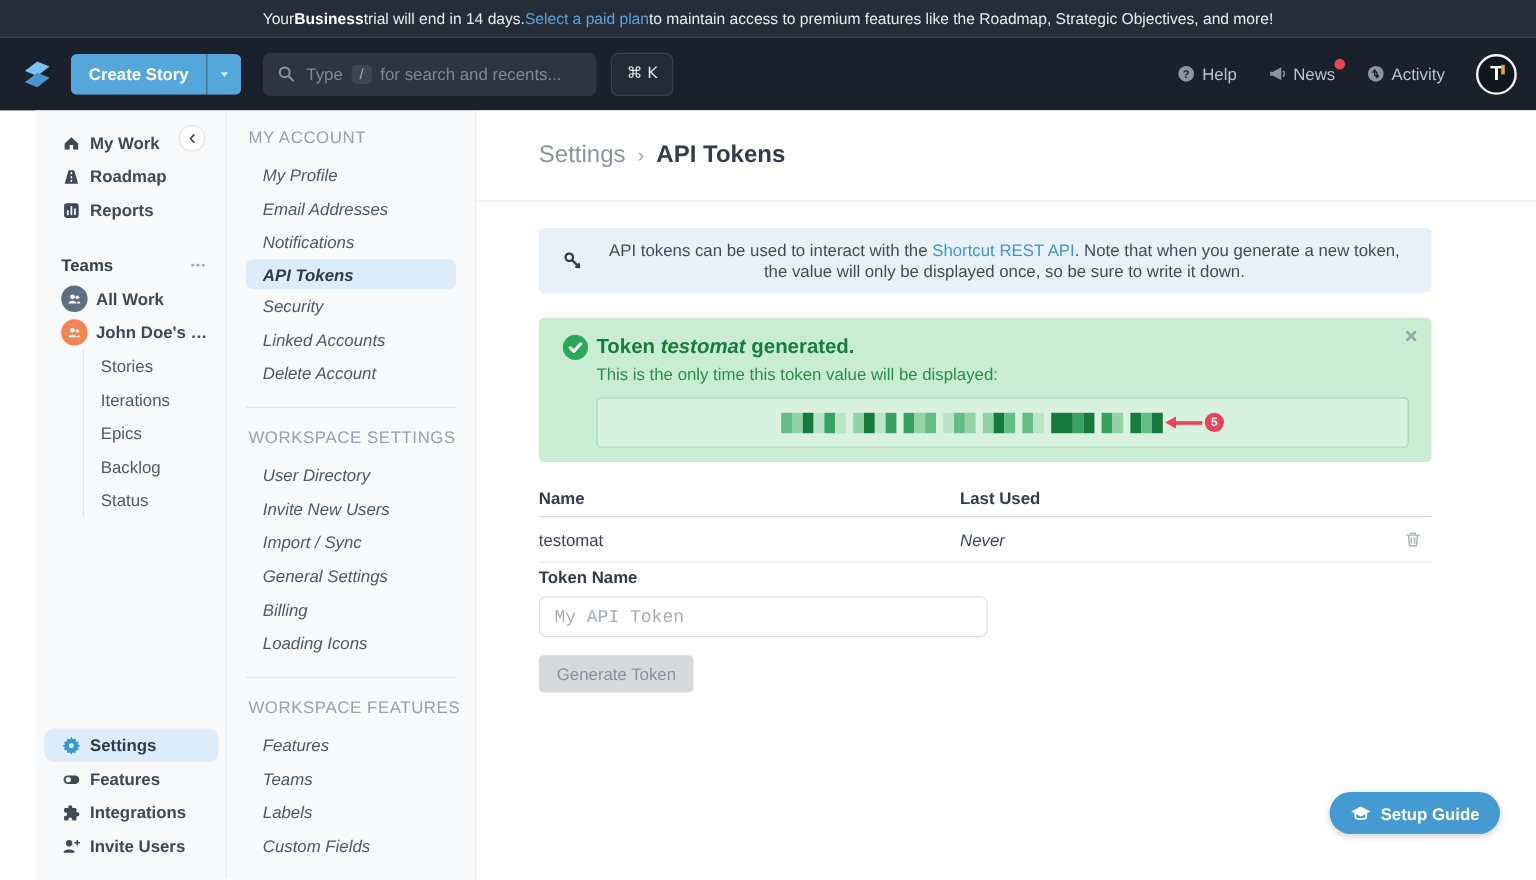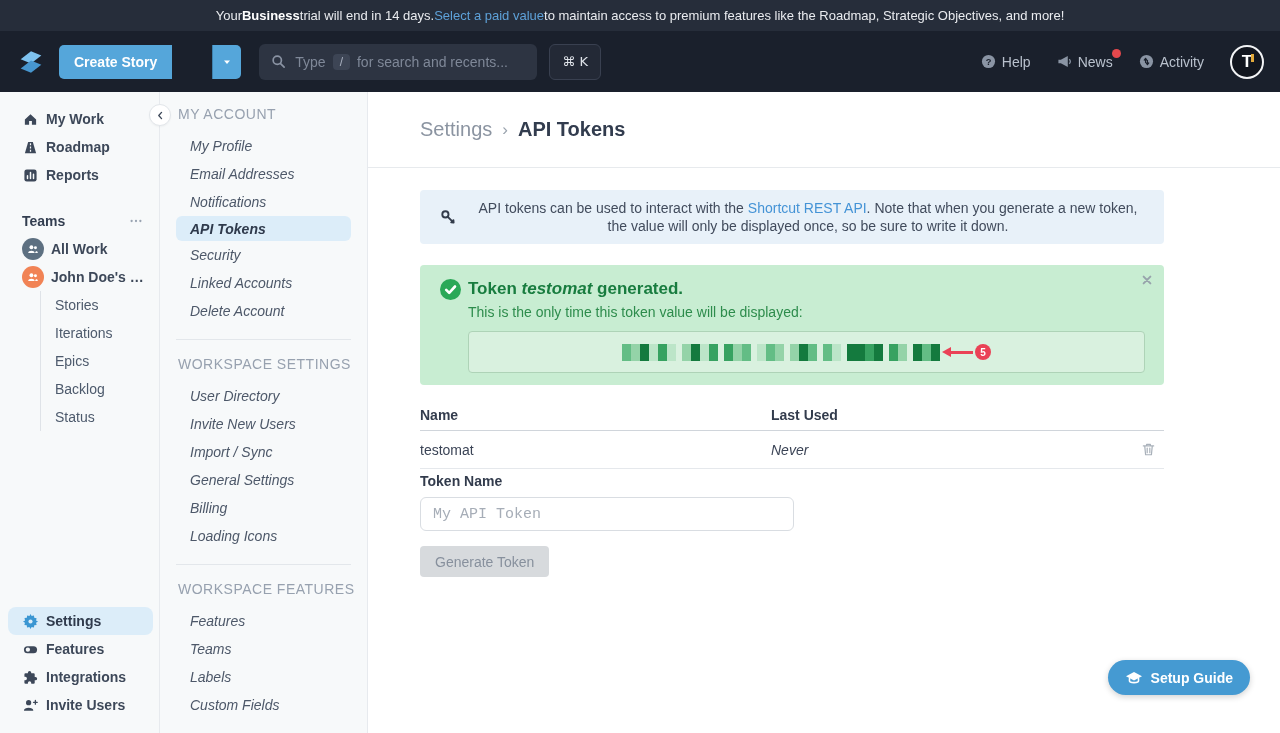--- a/index.html
+++ b/index.html
@@ -8,41 +8,41 @@
 
   
   .trial-banner { height:31px; background:#262d3a; color:#e9ebef; font-size:13px;
     display:flex; align-items:center; justify-content:center; }
   .trial-banner b { font-weight:700; color:#fff; }
   .trial-banner a { color:#5ea1d8; text-decoration:none; cursor:pointer; }
 
   
   .topnav { height:61px; background:#1a202c; display:flex; align-items:center; padding:0 16px; }
   .logo { width:30px; height:30px; margin:0 13px 0 0; }
-  .create-story { display:flex; height:34px; border-radius:5px; overflow:hidden; cursor:pointer;gap:40px; }
+  .create-story { display:flex; height:34px; border-radius:5px; overflow:hidden; cursor:pointer; }
   .create-story .cs-main { background:#55a6da; color:#fff; font-size:14px; font-weight:700;
     display:flex; align-items:center; padding:0 15px; }
   .create-story .cs-caret { background:#55a6da; border-left:1px solid rgba(20,60,90,.35);
     display:flex; align-items:center; padding:0 8px; }
   .searchbar { margin-left:18px; width:278px; height:36px; background:#2d3442; border-radius:6px;
     display:flex; align-items:center; padding:0 12px; color:#7f8898; font-size:14px; cursor:text; }
   .searchbar .slash { background:#3d4555; color:#a9b1c0; border-radius:4px; font-size:12px;
     padding:1px 7px; margin:0 7px; }
   .cmdk { margin-left:12px; height:36px; background:#232936; border:1px solid #394050; border-radius:6px;
     color:#dfe3e9; font-size:13px; display:flex; align-items:center; padding:0 12px; font-family:"DejaVu Sans", sans-serif; }
   .nav-right { margin-left:auto; display:flex; align-items:center; gap:26px; }
   .nav-link { display:flex; align-items:center; gap:6px; color:#b9c1cd; font-size:14px; cursor:pointer; position:relative; }
   .news-dot { position:absolute; top:-5px; right:-8px; width:9px; height:9px; border-radius:50%; background:#e5484d; }
   .avatar { width:34px; height:34px; border-radius:50%; background:#12161f; border:2px solid #f2f3f5;
     color:#fff; font-weight:700; font-size:17px; display:flex; align-items:center; justify-content:center;
     cursor:pointer; position:relative; }
   .avatar::after { content:""; position:absolute; top:7px; right:8px; width:3px; height:8px; background:#e2a93b; }
 
   
-  .app { display:flex; height:641px; position:relative; }
+  .app { display:flex; height:641px; position:relative;padding-left:29px; }
 
   
   .sidebar { width:160px; background:#f7f9fa; border-right:1px solid #e7eaee; padding-top:13px;
     display:flex; flex-direction:column; font-size:14px; color:#3d4859; }
   .sb-item { height:28px; display:flex; align-items:center; padding-left:22px; cursor:pointer; font-weight:600; }
   .sb-item .ic { width:16px; height:16px; margin-right:8px; display:flex; align-items:center; justify-content:center; }
   .sb-gap { height:18px; }
   .teams-header { height:28px; display:flex; align-items:center; padding:0 16px 0 22px; font-weight:700; color:#333e50; }
   .teams-header .dots { margin-left:auto; cursor:pointer; }
   .team-item { height:28px; display:flex; align-items:center; padding-left:22px; cursor:pointer; font-weight:600; }
@@ -119,21 +119,21 @@
     border-radius:18px; display:flex; align-items:center; gap:8px; padding:0 17px; font-size:14px;
     font-weight:700; cursor:pointer; box-shadow:0 2px 6px rgba(0,0,0,.18); }
 </style>
 </head>
 <body>
 
 <div class="trial-banner">
     <span>Your </span>
     <b>Business</b>
     <span> trial will end in 14 days. </span>
-    <a>Select a paid value</a>
+    <a>Select a paid plan</a>
     <span> to maintain access to premium features like the Roadmap, Strategic Objectives, and more!</span>
   </div>
 
 <div class="topnav">
   <span class="logo">
     <svg viewBox="0 0 32 32" width="30" height="30">
       <path fill="#7ec2ef" d="M5 13 L16 4.5 L27 9 L16 17.5 Z"></path>
       <path fill="#4796cf" d="M5 23 L16 14.5 L27 19 L16 27.5 Z"></path>
     </svg>
   </span>

